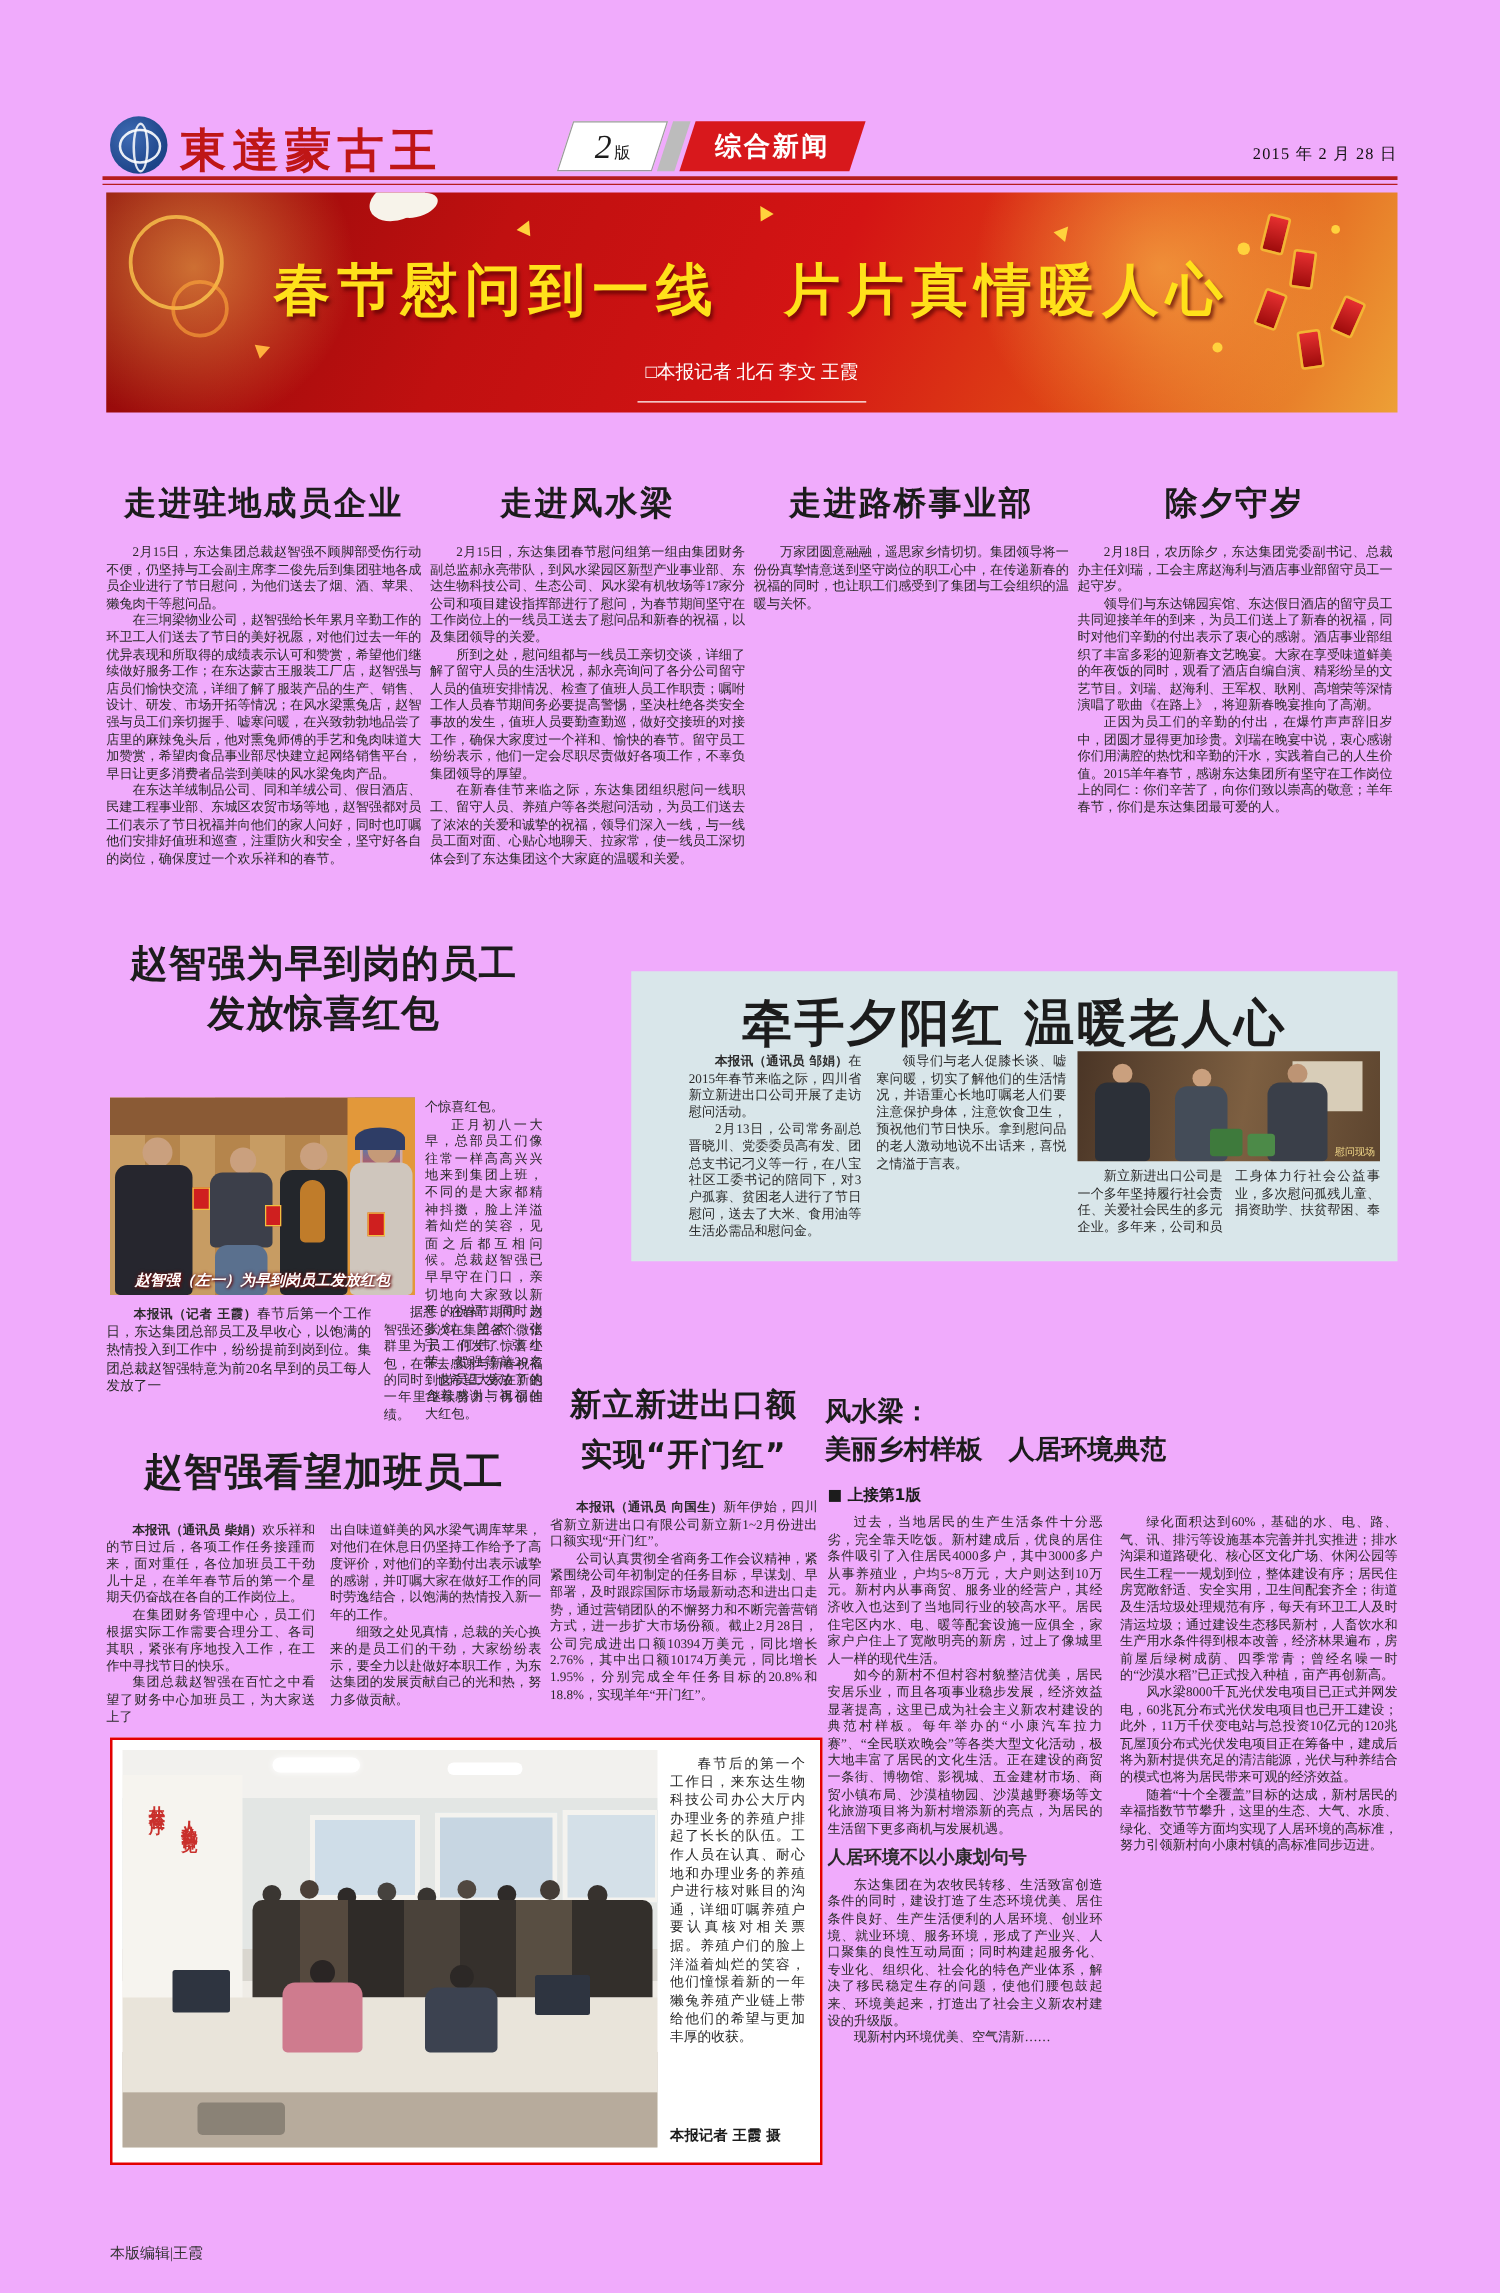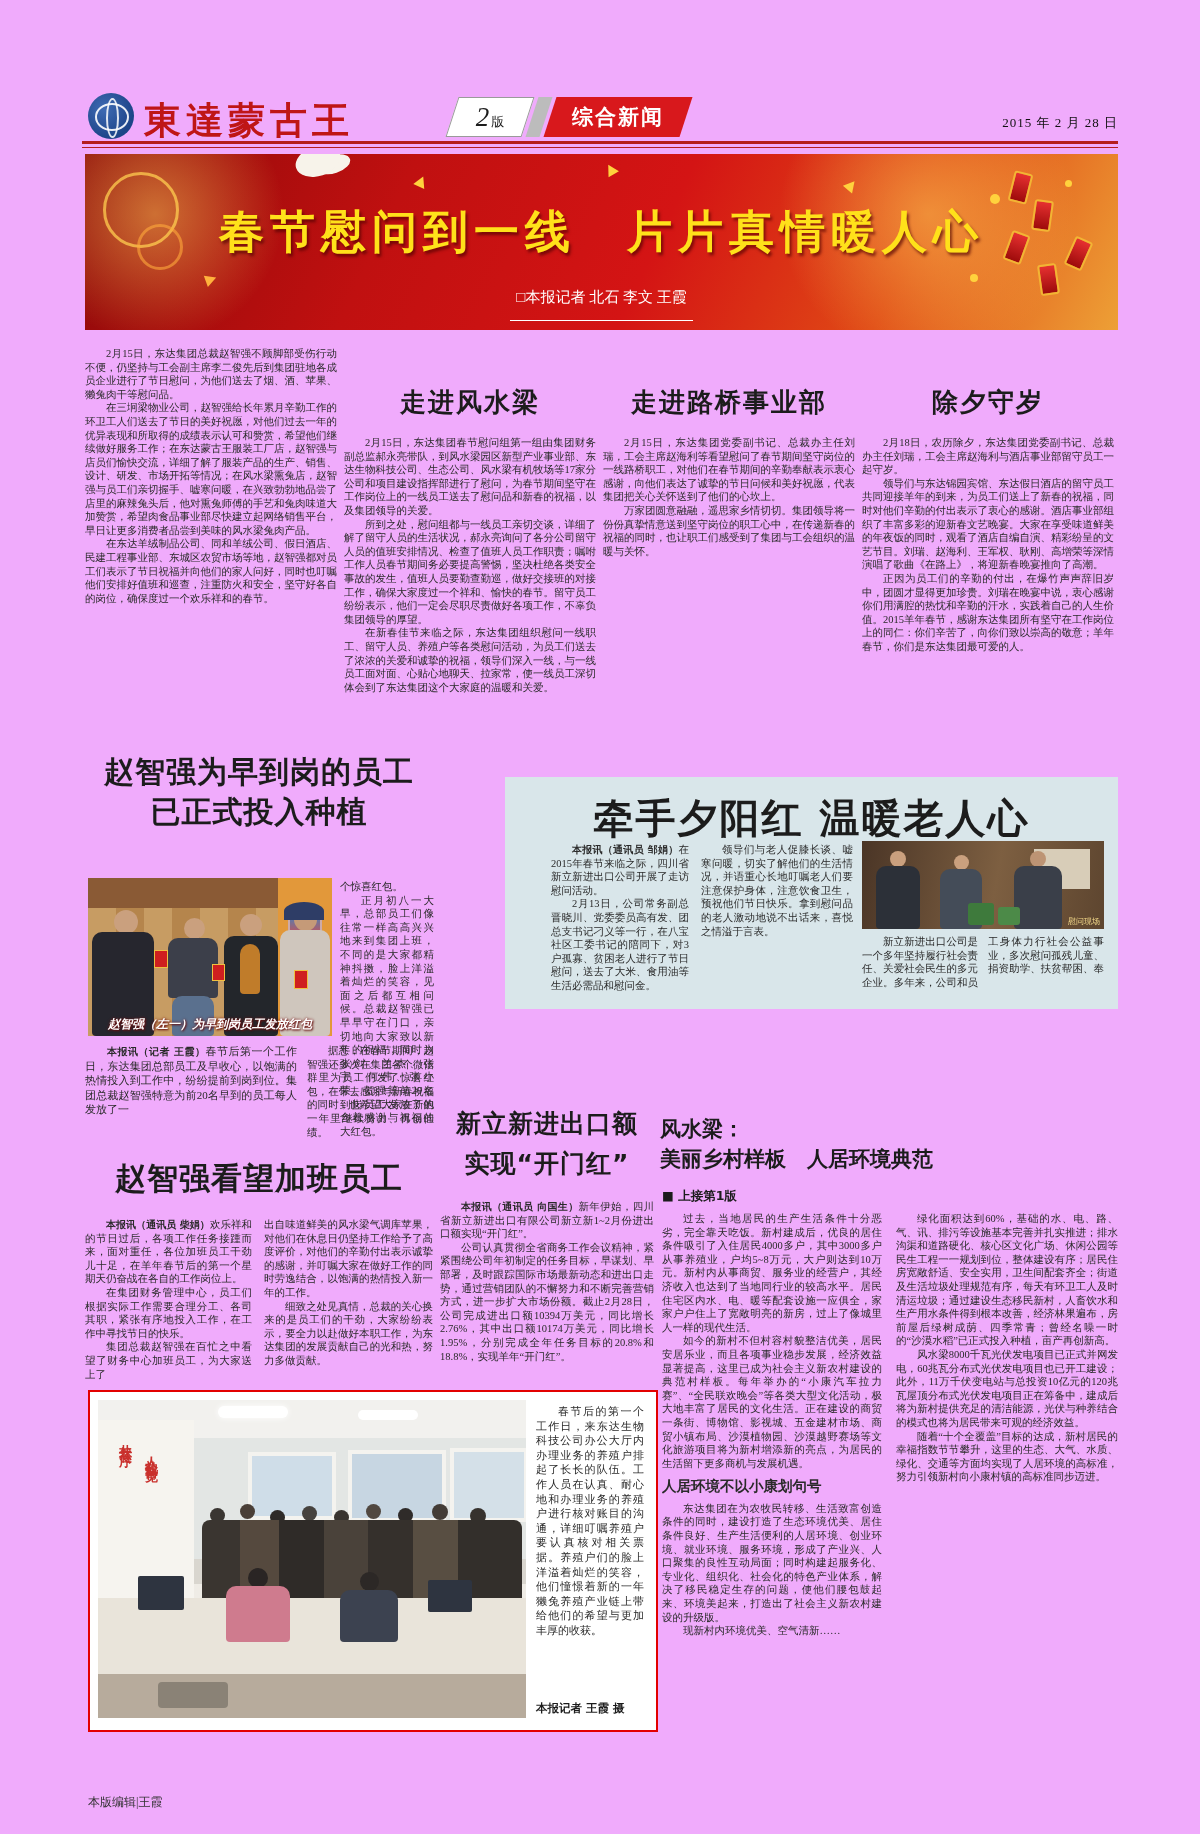--- a/index.html
+++ b/index.html
@@ -111,53 +111,53 @@
     <div class="spark" style="right:140px;top:120px;width:8px;height:8px;"></div>
     <div class="tri" style="left:330px;top:22px;transform:rotate(24deg);"></div>
     <div class="tri" style="left:520px;top:10px;transform:rotate(-30deg);"></div>
     <div class="tri" style="left:760px;top:26px;transform:rotate(40deg);"></div>
     <div class="tri" style="left:120px;top:120px;transform:rotate(70deg);border-bottom-color:#ffb23d;"></div>
     <div class="ban-title sans">春节慰问到一线　片片真情暖人心</div>
     <div class="ban-byline"><span>□本报记者 北石 李文 王霞</span></div>
   </div>
 
   <div class="abs topcol" style="left:85px;">
+    <h2 class="sans">走进驻地成员企业</h2>
     <div class="newsbody topbody">
         <p>2月15日，东达集团总裁赵智强不顾脚部受伤行动不便，仍坚持与工会副主席李二俊先后到集团驻地各成员企业进行了节日慰问，为他们送去了烟、酒、苹果、獭兔肉干等慰问品。</p>
         <p>在三坰梁物业公司，赵智强给长年累月辛勤工作的环卫工人们送去了节日的美好祝愿，对他们过去一年的优异表现和所取得的成绩表示认可和赞赏，希望他们继续做好服务工作；在东达蒙古王服装工厂店，赵智强与店员们愉快交流，详细了解了服装产品的生产、销售、设计、研发、市场开拓等情况；在风水梁熏兔店，赵智强与员工们亲切握手、嘘寒问暖，在兴致勃勃地品尝了店里的麻辣兔头后，他对熏兔师傅的手艺和兔肉味道大加赞赏，希望肉食品事业部尽快建立起网络销售平台，早日让更多消费者品尝到美味的风水梁兔肉产品。</p>
         <p>在东达羊绒制品公司、同和羊绒公司、假日酒店、民建工程事业部、东城区农贸市场等地，赵智强都对员工们表示了节日祝福并向他们的家人问好，同时也叮嘱他们安排好值班和巡查，注重防火和安全，坚守好各自的岗位，确保度过一个欢乐祥和的春节。</p>
       </div>
   </div>
   <div class="abs topcol" style="left:344px;">
     <h2 class="sans">走进风水梁</h2>
     <div class="newsbody topbody">
         <p>2月15日，东达集团春节慰问组第一组由集团财务副总监郝永亮带队，到风水梁园区新型产业事业部、东达生物科技公司、生态公司、风水梁有机牧场等17家分公司和项目建设指挥部进行了慰问，为春节期间坚守在工作岗位上的一线员工送去了慰问品和新春的祝福，以及集团领导的关爱。</p>
         <p>所到之处，慰问组都与一线员工亲切交谈，详细了解了留守人员的生活状况，郝永亮询问了各分公司留守人员的值班安排情况、检查了值班人员工作职责；嘱咐工作人员春节期间务必要提高警惕，坚决杜绝各类安全事故的发生，值班人员要勤查勤巡，做好交接班的对接工作，确保大家度过一个祥和、愉快的春节。留守员工纷纷表示，他们一定会尽职尽责做好各项工作，不辜负集团领导的厚望。</p>
         <p>在新春佳节来临之际，东达集团组织慰问一线职工、留守人员、养殖户等各类慰问活动，为员工们送去了浓浓的关爱和诚挚的祝福，领导们深入一线，与一线员工面对面、心贴心地聊天、拉家常，使一线员工深切体会到了东达集团这个大家庭的温暖和关爱。</p>
       </div>
   </div>
   <div class="abs topcol" style="left:603px;">
     <h2 class="sans">走进路桥事业部</h2>
     <div class="newsbody topbody">
-        <p>2月15日，东达集团党委副书记、总裁办主任刘瑞，工会主席赵海利等看望慰问了春节期间坚守岗位的一线路桥职工，对他们在春节期间的辛勤奉献表示衷心感谢，向他们表达了诚挚的节日问候和美好祝愿，代表集团把关心关怀送到了他们的心坎上。</p>
         <p>万家团圆意融融，遥思家乡情切切。集团领导将一份份真挚情意送到坚守岗位的职工心中，在传递新春的祝福的同时，也让职工们感受到了集团与工会组织的温暖与关怀。</p>
       </div>
   </div>
   <div class="abs topcol" style="left:862px;">
     <h2 class="sans">除夕守岁</h2>
     <div class="newsbody topbody">
         <p>2月18日，农历除夕，东达集团党委副书记、总裁办主任刘瑞，工会主席赵海利与酒店事业部留守员工一起守岁。</p>
         <p>领导们与东达锦园宾馆、东达假日酒店的留守员工共同迎接羊年的到来，为员工们送上了新春的祝福，同时对他们辛勤的付出表示了衷心的感谢。酒店事业部组织了丰富多彩的迎新春文艺晚宴。大家在享受味道鲜美的年夜饭的同时，观看了酒店自编自演、精彩纷呈的文艺节目。刘瑞、赵海利、王军权、耿刚、高增荣等深情演唱了歌曲《在路上》，将迎新春晚宴推向了高潮。</p>
         <p>正因为员工们的辛勤的付出，在爆竹声声辞旧岁中，团圆才显得更加珍贵。刘瑞在晚宴中说，衷心感谢你们用满腔的热忱和辛勤的汗水，实践着自己的人生价值。2015羊年春节，感谢东达集团所有坚守在工作岗位上的同仁：你们辛苦了，向你们致以崇高的敬意；羊年春节，你们是东达集团最可爱的人。</p>
       </div>
   </div>
 
   <div class="abs h-mid sans" style="left:85px;top:752px;width:348px;">
     <div>赵智强为早到岗的员工</div>
-    <div>已正式投入种植</div>
+    <div>发放惊喜红包</div>
   </div>
   <div class="abs photo wood" style="left:88px;top:878px;width:244px;height:158px;">
     <div class="fig" style="left:0;top:0;width:244px;height:30px;background:#8a5a35;"></div>
     <div class="fig" style="right:0;top:0;width:54px;height:158px;background:#e2983a;"></div>
     <div class="fig" style="right:10px;top:36px;width:30px;height:40px;background:linear-gradient(#4f7fb5,#d05050,#e0d080);border:2px solid #caa;"></div>
     <div class="head" style="left:26px;top:32px;width:24px;height:24px;"></div>
     <div class="bodyshape" style="left:4px;top:54px;width:62px;height:104px;background:#26262e;"></div>
     <div class="head" style="left:96px;top:40px;width:21px;height:21px;"></div>
     <div class="bodyshape" style="left:80px;top:60px;width:50px;height:60px;background:#3c3f4a;"></div>
     <div class="bodyshape" style="left:84px;top:118px;width:42px;height:40px;background:#5a708e;"></div>

